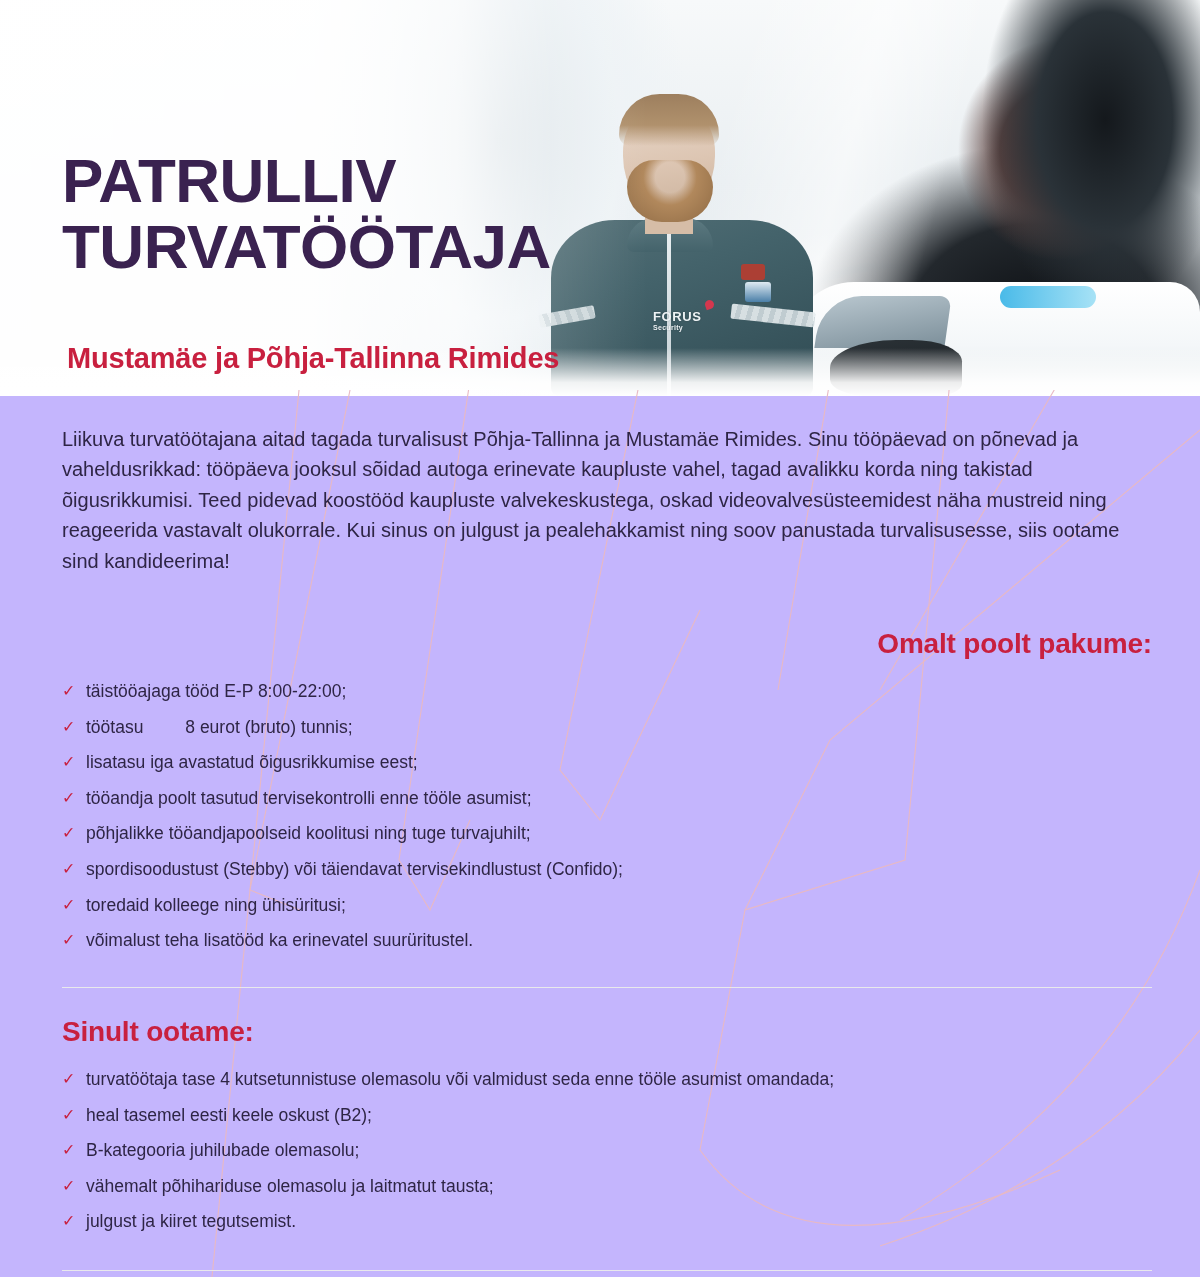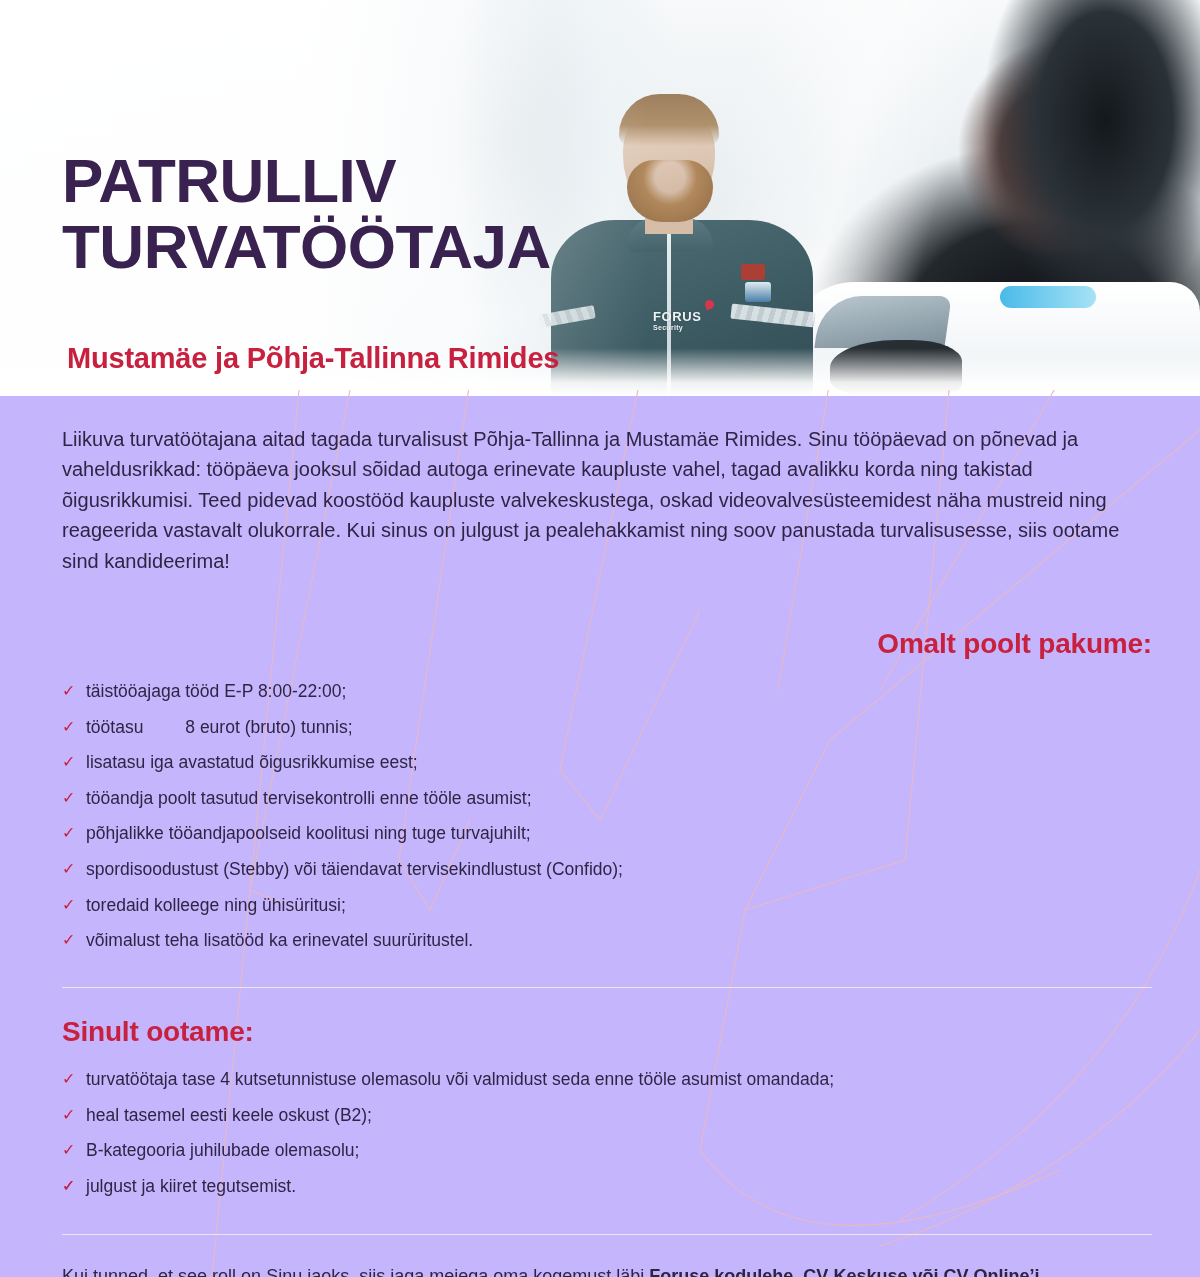--- a/index.html
+++ b/index.html
@@ -319,21 +319,21 @@
     </div>
 
     <div class="divider div1"></div>
 
     <div class="section">
       <h3 class="section-title s2-title">Sinult ootame:</h3>
       <ul class="tick-list" id="expect-list">
           <li><span class="tick">✓</span><span>turvatöötaja tase 4 kutsetunnistuse olemasolu või valmidust seda enne tööle asumist omandada;</span></li>
           <li><span class="tick">✓</span><span>heal tasemel eesti keele oskust (B2);</span></li>
           <li><span class="tick">✓</span><span>B-kategooria juhilubade olemasolu;</span></li>
-          <li><span class="tick">✓</span></li>
+          <li><span class="tick">✓</span><span>vähemalt põhihariduse olemasolu ja laitmatut tausta;</span></li>
           <li><span class="tick">✓</span><span>julgust ja kiiret tegutsemist.</span></li>
         </ul>
     </div>
 
     <div class="divider div2"></div>
 
     <div class="footer">
       <p class="f1">
         <span>Kui tunned, et see roll on Sinu jaoks, siis jaga meiega oma kogemust läbi </span><b>Foruse kodulehe, CV Keskuse või CV Online’i.</b>
       </p>

